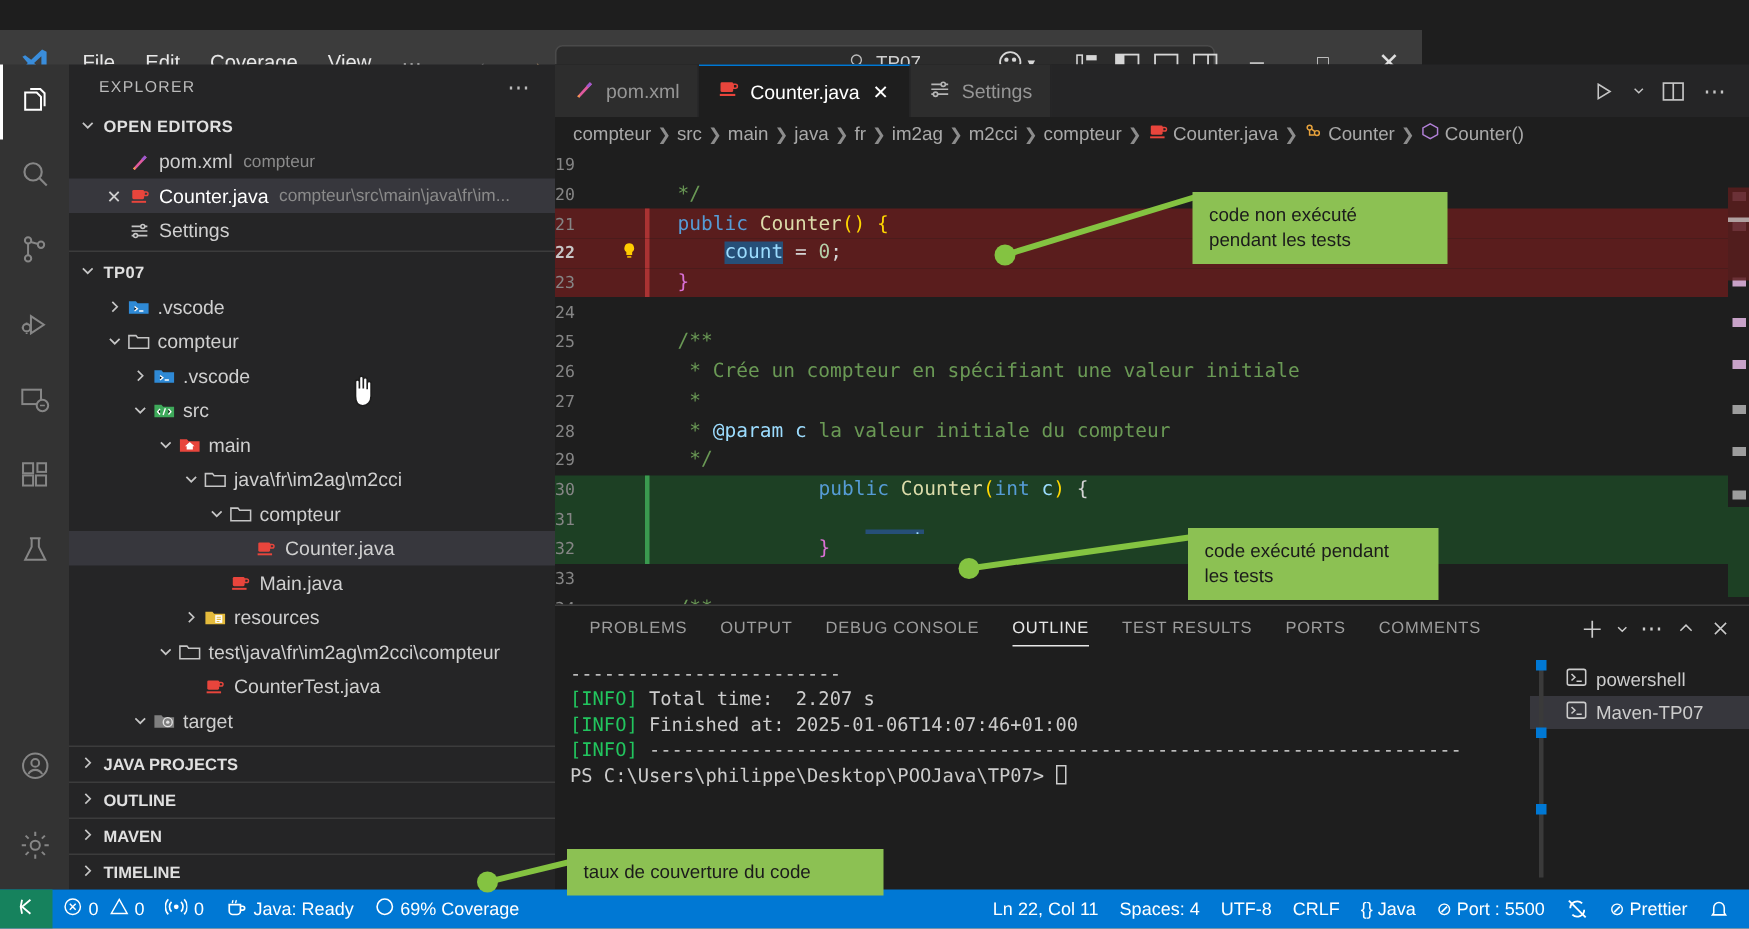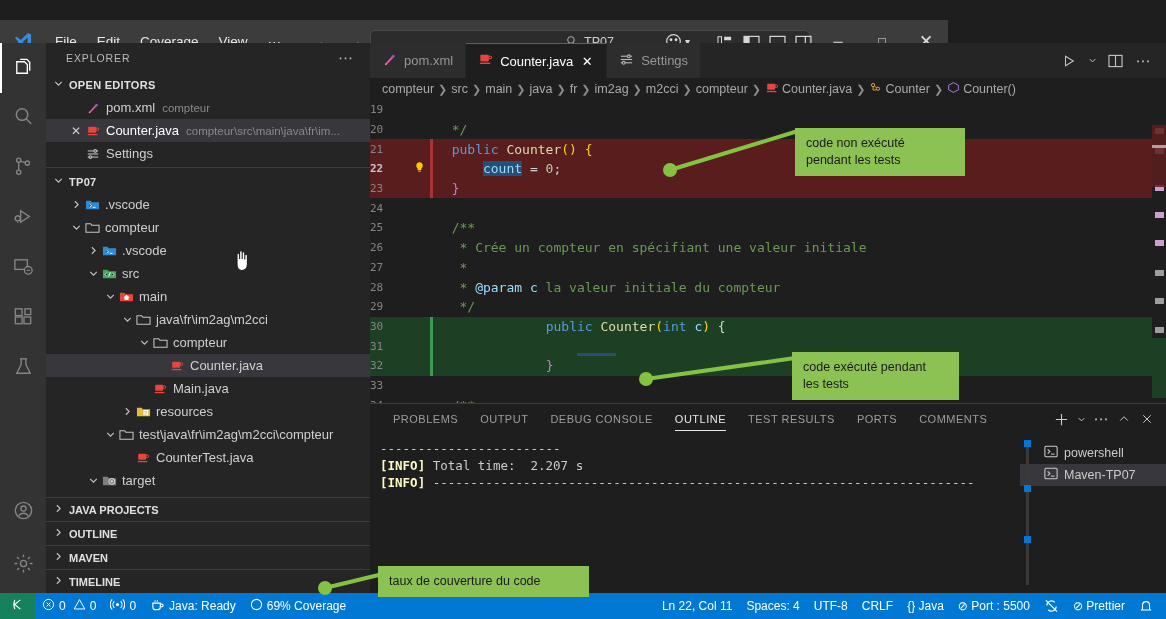--- a/index.html
+++ b/index.html
@@ -91,21 +91,21 @@
   .ptab{ padding:0 11px; height:30px; display:flex; align-items:center; font-size:11px;
          letter-spacing:.5px; color:#9d9d9d; position:relative; }
   .ptab.active{ color:#e7e7e7; }
   .ptab.active::after{ content:""; position:absolute; left:11px; right:11px; bottom:3px; height:1px; background:#e7e7e7; }
   .panel-actions{ margin-left:auto; display:flex; align-items:center; gap:1px; padding-right:8px; color:#cccccc; }
   .panel-actions .pa{ width:22px; height:30px; display:flex; align-items:center; justify-content:center; }
 
   .term-body{ position:absolute; left:0; top:30px; right:146px; bottom:0; padding:6px 0 0 10px;
               font-family:"DejaVu Sans Mono", monospace; font-size:12.5px; color:#cccccc; line-height:17px; }
   .term-line{ white-space:pre; }
-  .t-info{ color:#fef9c3;font-weight:bold; }
+  .t-info{ color:#22c55e; }
   .term-cursor{ display:inline-block; width:7px; height:13px; border:1px solid #cccccc; vertical-align:-2px; }
 
   .term-list{ position:absolute; right:0; top:30px; width:146px; bottom:0; background:#1e1e1e; padding-top:8px; }
   .tl-item{ height:22px; display:flex; align-items:center; gap:6px; padding-left:24px; font-size:12.5px; color:#cccccc; }
   .tl-item.sel{ background:#37373d; }
   .tl-scroll{ position:absolute; left:6px; top:6px; width:3px; bottom:8px; background:#3a3a3a; }
   .tl-scroll i{ position:absolute; left:-2px; width:7px; height:7px; background:#0078d4; display:block; }
 
   
   .statusbar{ position:absolute; left:0; right:0; bottom:0; height:26px; background:#0078d4;
@@ -819,21 +819,23 @@
         <div class="pa">
           <svg width="12" height="12" viewBox="0 0 16 16">
               <path d="M3 3l10 10M13 3L3 13" stroke="#cccccc" stroke-width="1.3"></path>
             </svg>
         </div>
       </div>
 
       <div class="term-body" id="term-body">
           <div class="term-line"><span>------------------------</span></div>
           <div class="term-line"><span class="t-info">[INFO]</span><span> Total time:  2.207 s</span></div>
+          <div class="term-line"><span class="t-info">[INFO]</span><span> Finished at: 2025-01-06T14:07:46+01:00</span></div>
           <div class="term-line"><span class="t-info">[INFO]</span><span> ------------------------------------------------------------------------</span></div>
+          <div class="term-line"><span>PS C:\Users\philippe\Desktop\POOJava\TP07&gt; </span><span class="term-cursor"></span></div>
         </div>
 
       <div class="term-list">
         <div class="tl-scroll">
           <i style="top:0;"></i>
           <i style="top:45px;"></i>
           <i style="top:96px;"></i>
         </div>
         <div class="tl-item">
           <span>

